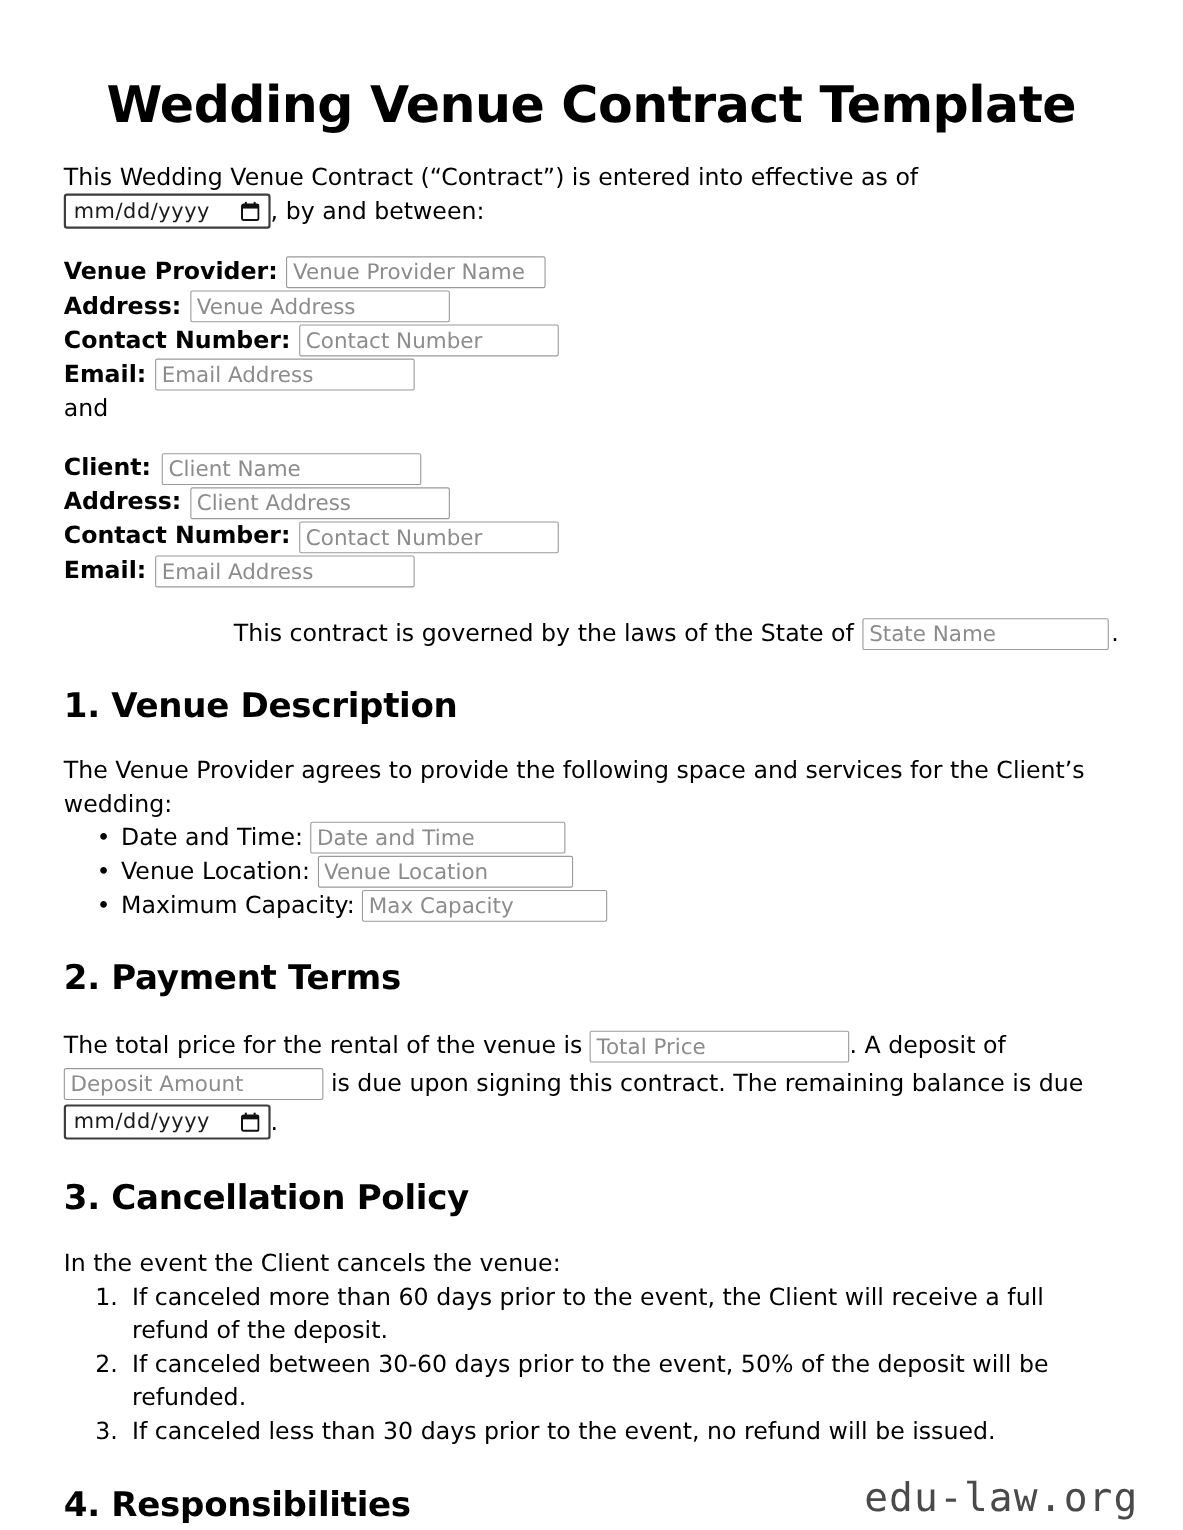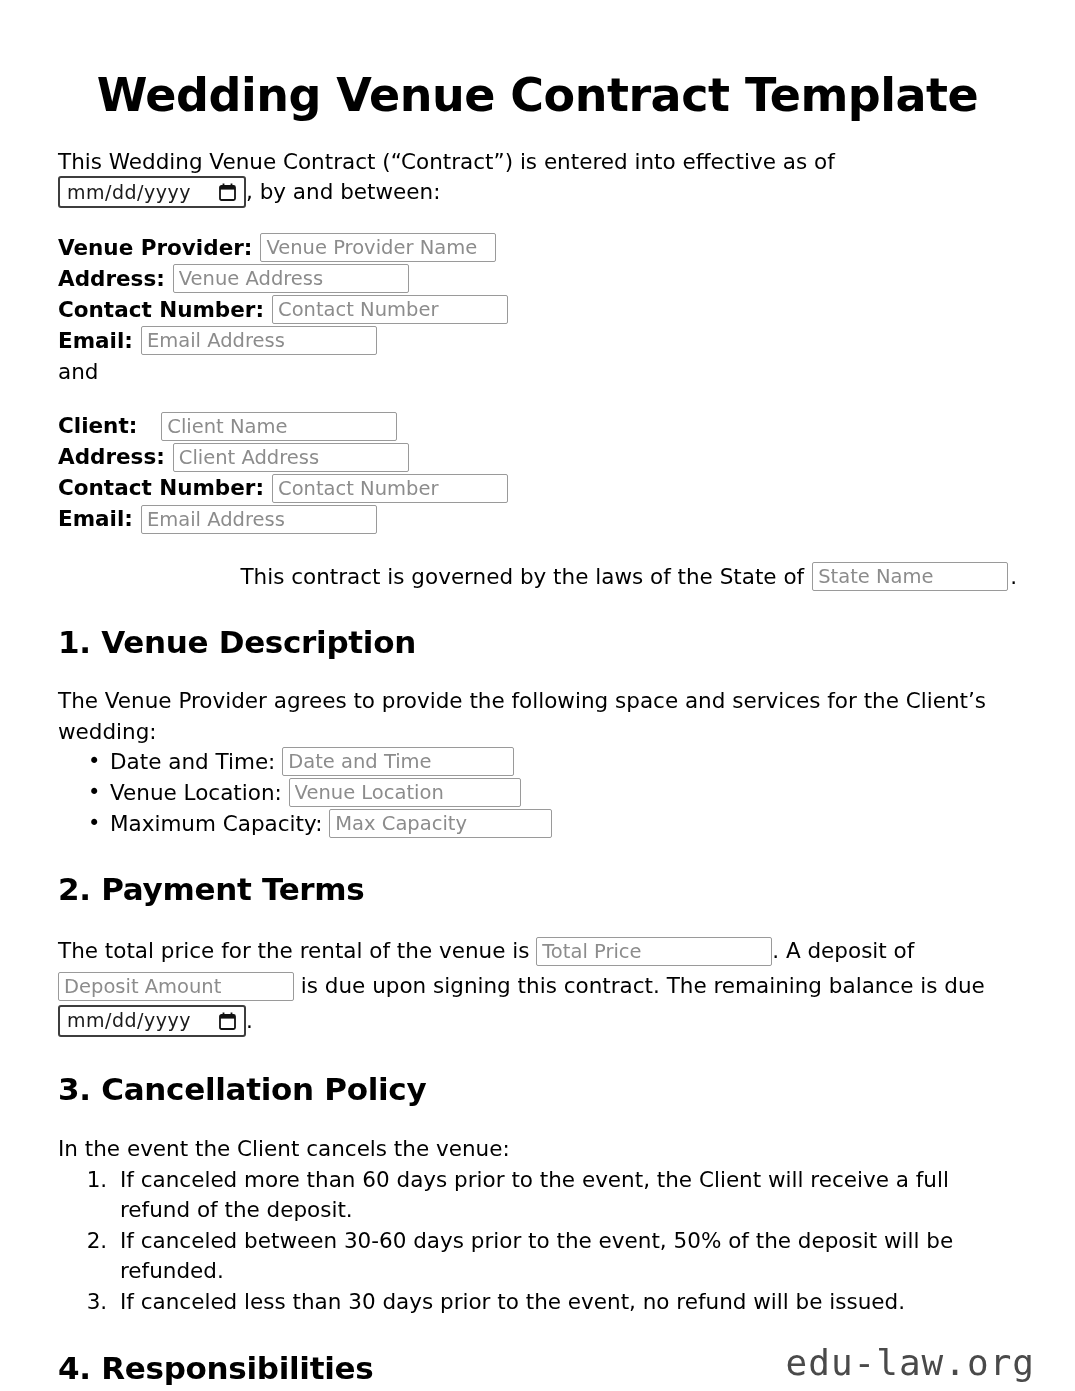--- a/index.html
+++ b/index.html
@@ -203,39 +203,39 @@
       <span class="field-label">Email:</span>
       <input type="text" style="width: 236px; margin-left: 8px;" placeholder="Email Address">
     </div>
   </div>
 
   <p class="para and-line">and</p>
 
   <div class="party-block">
     <div class="field-row">
       <span class="field-label">Client:</span>
-      <input type="text" style="width: 236px; margin-left: 24px;" placeholder="Client Name">
+      <input type="text" style="width: 236px; margin-left: 10px;" placeholder="Client Name">
     </div>
     <div class="field-row">
       <span class="field-label">Address:</span>
       <input type="text" style="width: 236px; margin-left: 8px;" placeholder="Client Address">
     </div>
     <div class="field-row">
       <span class="field-label">Contact Number:</span>
       <input type="text" style="width: 236px; margin-left: 8px;" placeholder="Contact Number">
     </div>
     <div class="field-row">
       <span class="field-label">Email:</span>
       <input type="text" style="width: 236px; margin-left: 8px;" placeholder="Email Address">
     </div>
   </div>
 
   <div class="gov-line">
     <span class="txt">This contract is governed by the laws of the State of</span>
-    <input type="text" style="width: 196px; margin: 0px 2px 0px 8px;" placeholder="State Name">
+    <input type="text" style="width: 224px; margin: 0px 2px 0px 8px;" placeholder="State Name">
     <span class="txt">.</span>
   </div>
 
   <h2 class="section-title">1. Venue Description</h2>
   <p class="para body-intro">The Venue Provider agrees to provide the following space and services for the Client’s wedding:</p>
   <ul class="bullets">
     <li>
       <span class="bullet-label">Date and Time: </span>
       <input type="text" style="width: 232px;" placeholder="Date and Time">
     </li>

